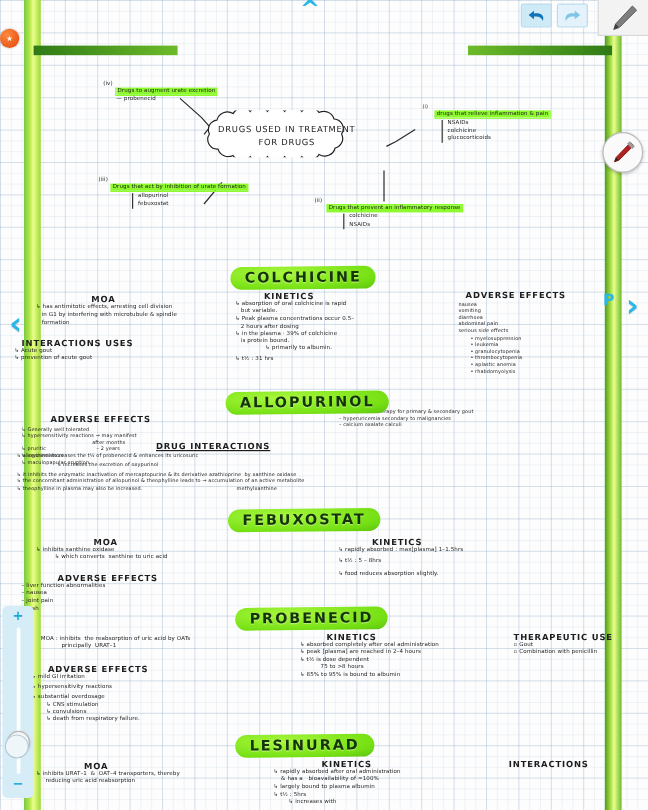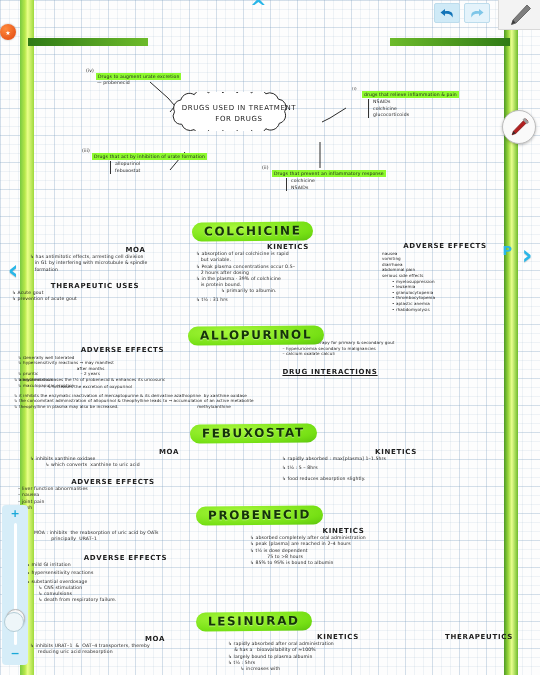--- a/index.html
+++ b/index.html
@@ -80,21 +80,21 @@
     display:flex; flex-direction:column; align-items:center; justify-content:center;
     text-align:center; color:#1b1b1b; font-size:7px; line-height:11px; letter-spacing:.6px;
   }
   .cloud .bg { position:absolute; inset:0; z-index:-1; }
 
   
   .conn { position:absolute; z-index:4; }
 
   
   .blk { position:absolute; z-index:5; }
-  .blk .h { font-size:7px; font-weight:700; letter-spacing:.7px; margin-bottom:1px;text-align:center; }
+  .blk .h { font-size:7px; font-weight:700; letter-spacing:.7px; margin-bottom:1px; }
   .blk .h.u { text-decoration:underline; }
   .blk p { white-space:pre-wrap; }
 
   
   .undo, .redo {
     position:absolute; top:3px; width:26px; height:20px; z-index:9;
     background:#cfeaf7; border:1px solid #bcdcec; border-radius:2px;
     display:flex; align-items:center; justify-content:center;
   }
   .undo { left:434px; } .redo { left:464px; background:#e4f3fb; }
@@ -217,21 +217,21 @@
   <div class="pill" style="left:192px; top:222px">COLCHICINE</div>
 
   <div class="blk hw tiny" style="left:30px; top:247px; width:165px">
     <div class="h" style="margin-left:46px">MOA</div>
     <p>↳ has antimitotic effects, arresting cell division</p>
     <p>   in G1 by interfering with microtubule &amp; spindle</p>
     <p>   formation</p>
   </div>
 
   <div class="blk hw tiny" style="left:12px; top:283px; width:160px">
-    <div class="h" style="margin-left:6px">THERAPEUTIC USES</div>
+    <div class="h" style="margin-left:6px">INTERACTIONS USES</div>
     <p>↳ Acute gout</p>
     <p>↳ prevention of acute gout</p>
   </div>
 
   <div class="blk hw tiny" style="left:196px; top:244px; width:160px">
     <div class="h" style="margin-left:24px">KINETICS</div>
     <p>↳ absorption of oral colchicine is rapid</p>
     <p>   but variable.</p>
     <p>↳ Peak plasma concentrations occur 0.5–</p>
     <p>   2 hours after dosing</p>
@@ -327,40 +327,45 @@
 
   <div class="blk hw tiny" style="left:250px; top:528px; width:165px">
     <div class="h" style="margin-left:22px">KINETICS</div>
     <p>↳ absorbed completely after oral administration</p>
     <p>↳ peak [plasma] are reached in 2–4 hours</p>
     <p>↳ t½ is dose dependent</p>
     <p>           75 to &gt;8 hours</p>
     <p>↳ 85% to 95% is bound to albumin</p>
   </div>
 
+  <div class="blk hw tiny" style="left:428px; top:528px; width:110px">
+    <div class="h">THERAPEUTIC USE</div>
+    <p>▫ Gout</p>
+    <p>▫ Combination with penicillin</p>
+  </div>
 
   <div class="pill" style="left:196px; top:612px">LESINURAD</div>
 
   <div class="blk hw tiny" style="left:30px; top:636px; width:210px">
     <div class="h" style="margin-left:40px">MOA</div>
     <p>↳ inhibits URAT–1  &amp;  OAT–4 transporters, thereby</p>
     <p>     reducing uric acid reabsorption</p>
   </div>
 
   <div class="blk hw tiny" style="left:228px; top:634px; width:180px">
     <div class="h" style="margin-left:40px">KINETICS</div>
     <p>↳ rapidly absorbed after oral administration</p>
     <p>    &amp; has a   bioavailability of ≈100%</p>
     <p>↳ largely bound to plasma albumin</p>
     <p>↳ t½ : 5hrs</p>
     <p>        ↳ increases with</p>
   </div>
 
   <div class="blk hw tiny" style="left:424px; top:634px; width:110px">
-    <div class="h">THERAPEUTICS</div>
+    <div class="h">INTERACTIONS</div>
   </div>
 
   <div class="badge">★</div>
 
   <div class="undo">
     <svg width="16" height="13" viewBox="0 0 16 13">
       <path d="M6 2 L1.5 5.5 L6 9 L6 6.8 C10 6.2 12.5 7.6 13.5 10.5 C14.6 5.6 11.8 3.6 6 4.2 Z" fill="#1274b8"></path>
     </svg>
   </div>
   <div class="redo">

